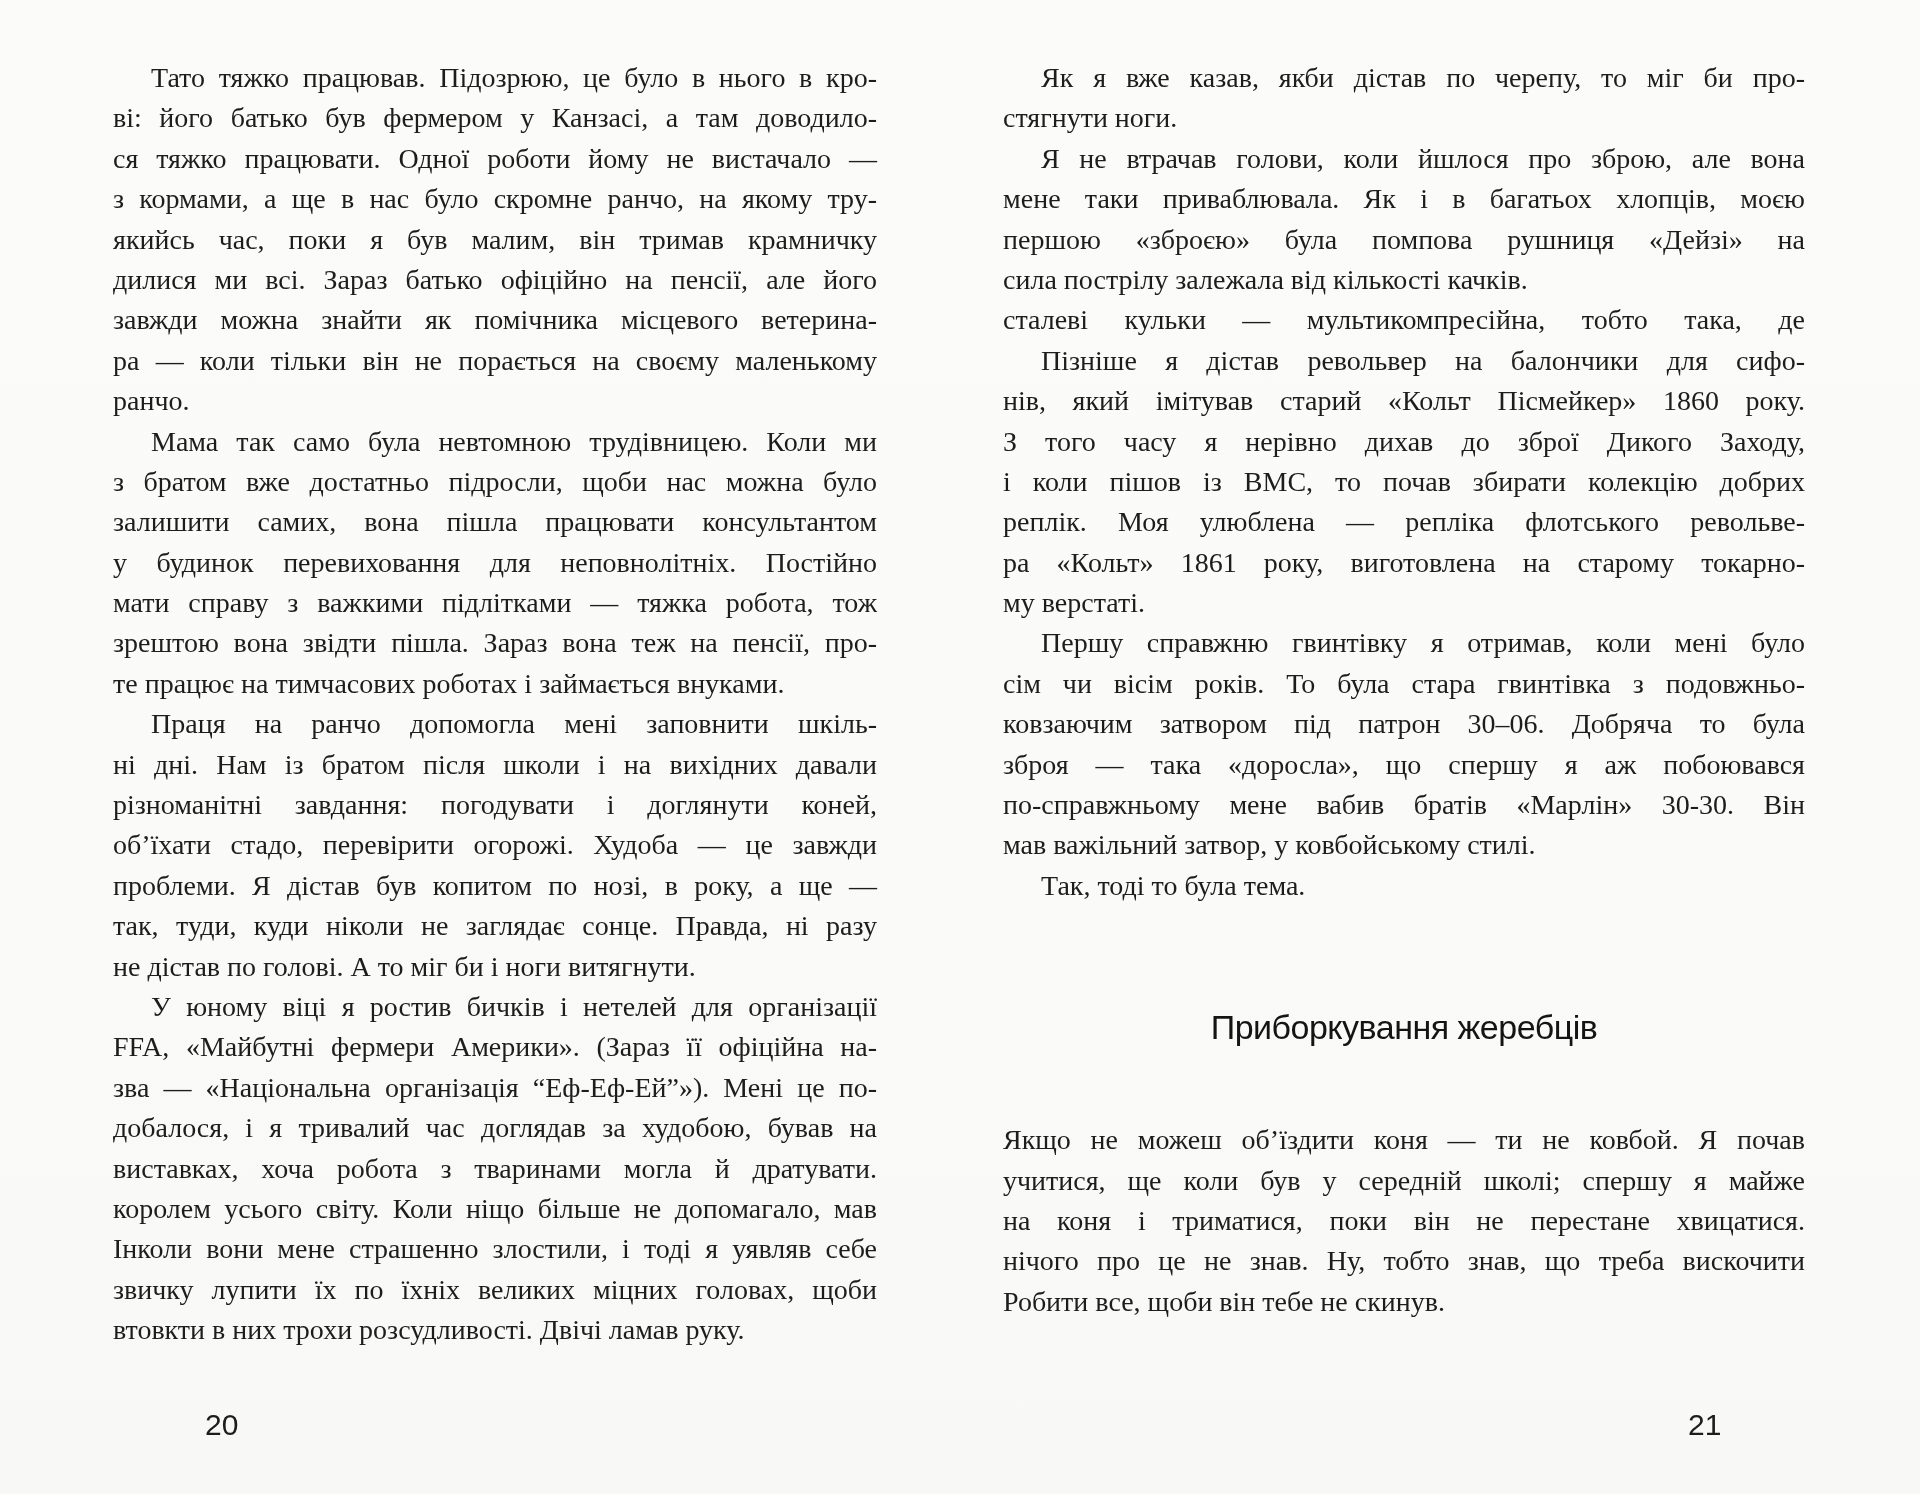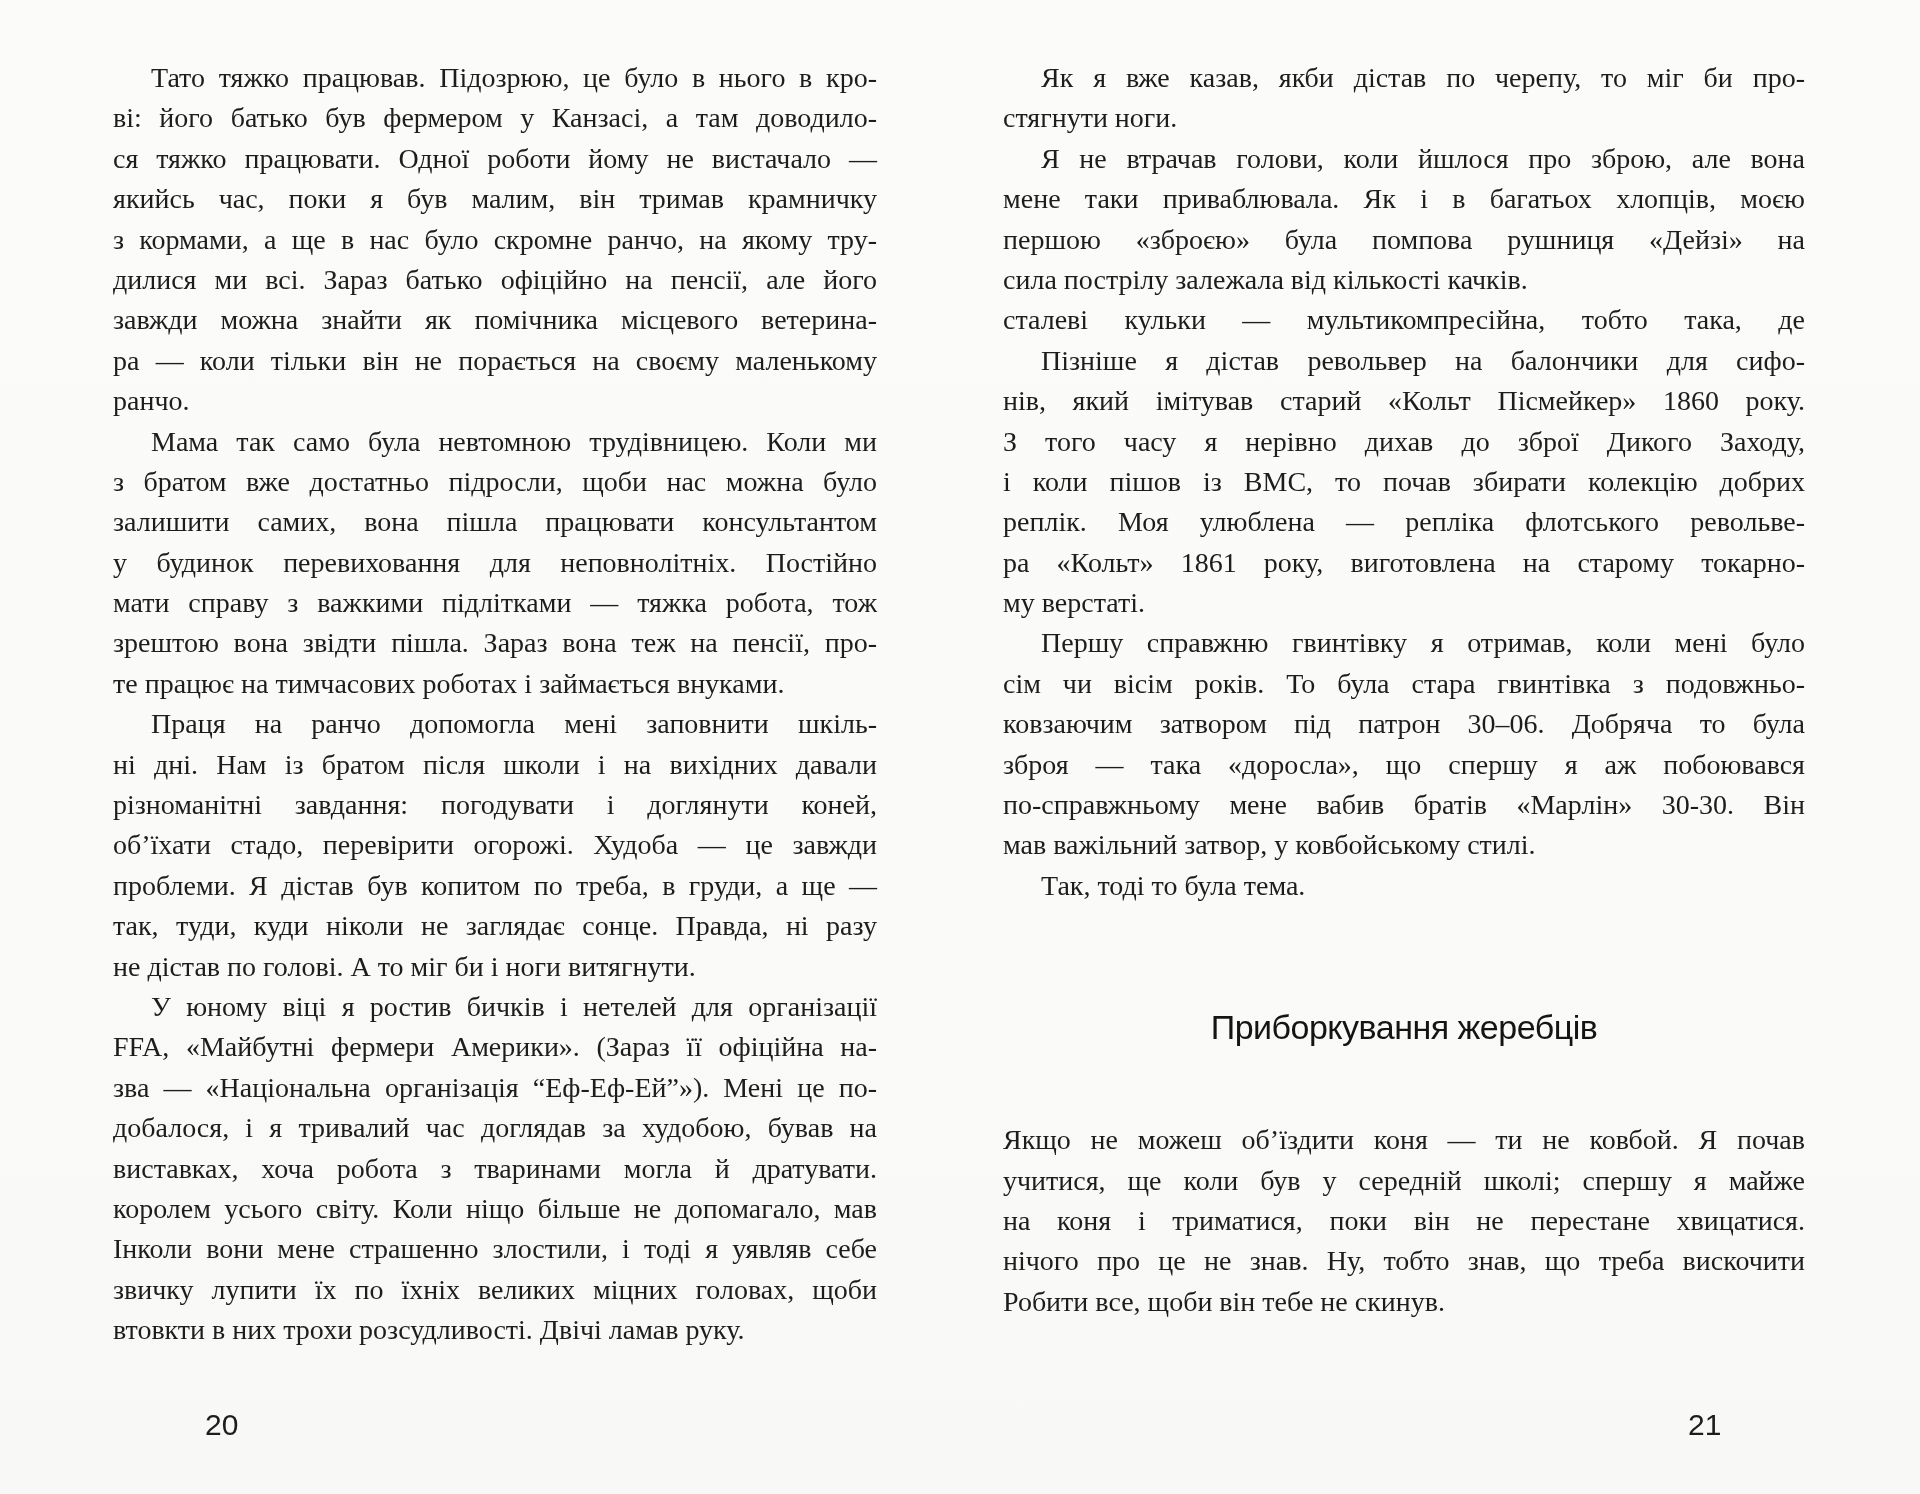--- a/index.html
+++ b/index.html
@@ -58,38 +58,38 @@
 </style>
 </head>
 <body>
 
 <div class="spread">
   <div class="page-left">
     <div class="text-col col-left">
         <div class="line indent">Тато тяжко працював. Підозрюю, це було в нього в кро-</div>
         <div class="line">ві: його батько був фермером у Канзасі, а там доводило-</div>
         <div class="line">ся тяжко працювати. Одної роботи йому не вистачало —</div>
+        <div class="line">з кормами, а ще в нас було скромне ранчо, на якому тру-</div>
         <div class="line">якийсь час, поки я був малим, він тримав крамничку</div>
-        <div class="line">з кормами, а ще в нас було скромне ранчо, на якому тру-</div>
         <div class="line">дилися ми всі. Зараз батько офіційно на пенсії, але його</div>
         <div class="line">завжди можна знайти як помічника місцевого ветерина-</div>
         <div class="line">ра — коли тільки він не порається на своєму маленькому</div>
         <div class="line last">ранчо.</div>
         <div class="line indent">Мама так само була невтомною трудівницею. Коли ми</div>
         <div class="line">з братом вже достатньо підросли, щоби нас можна було</div>
         <div class="line">залишити самих, вона пішла працювати консультантом</div>
         <div class="line">у будинок перевиховання для неповнолітніх. Постійно</div>
         <div class="line">мати справу з важкими підлітками — тяжка робота, тож</div>
         <div class="line">зрештою вона звідти пішла. Зараз вона теж на пенсії, про-</div>
         <div class="line last">те працює на тимчасових роботах і займається внуками.</div>
         <div class="line indent">Праця на ранчо допомогла мені заповнити шкіль-</div>
         <div class="line">ні дні. Нам із братом після школи і на вихідних давали</div>
         <div class="line">різноманітні завдання: погодувати і доглянути коней,</div>
         <div class="line">об’їхати стадо, перевірити огорожі. Худоба — це завжди</div>
-        <div class="line">проблеми. Я дістав був копитом по треба, в груди, а ще —</div>
+        <div class="line">проблеми. Я дістав був копитом по нозі, в року, а ще —</div>
         <div class="line">так, туди, куди ніколи не заглядає сонце. Правда, ні разу</div>
         <div class="line last">не дістав по голові. А то міг би і ноги витягнути.</div>
         <div class="line indent">У юному віці я ростив бичків і нетелей для організації</div>
         <div class="line">FFA, «Майбутні фермери Америки». (Зараз її офіційна на-</div>
         <div class="line">зва — «Національна організація “Еф-Еф-Ей”»). Мені це по-</div>
         <div class="line">добалося, і я тривалий час доглядав за худобою, бував на</div>
         <div class="line">виставках, хоча робота з тваринами могла й дратувати.</div>
         <div class="line">королем усього світу. Коли ніщо більше не допомагало, мав</div>
         <div class="line">Інколи вони мене страшенно злостили, і тоді я уявляв себе</div>
         <div class="line">звичку лупити їх по їхніх великих міцних головах, щоби</div>

